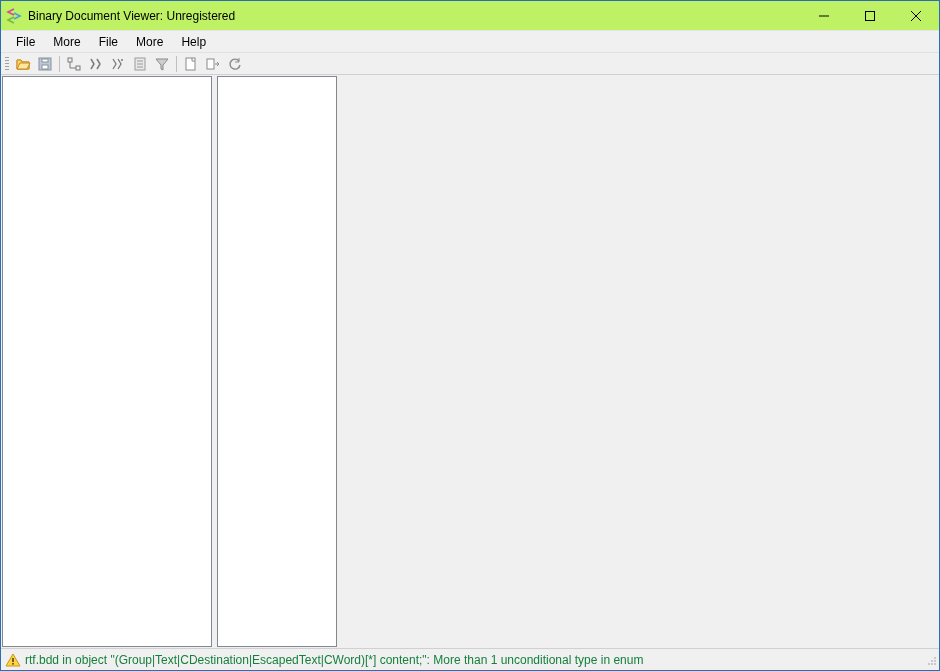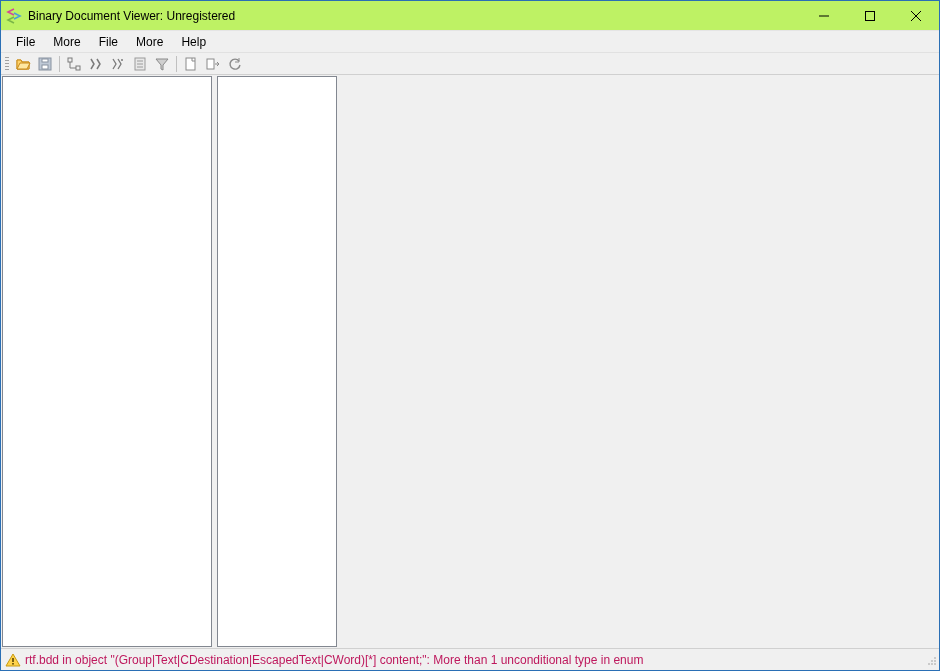--- a/index.html
+++ b/index.html
@@ -119,21 +119,21 @@
 
   
   .statusbar {
     height: 22px;
     background: #f0f0f0;
     border-top: 1px solid #d0d0d0;
     display: flex;
     align-items: center;
     padding-left: 4px;
     font-size: 12px;
-    color: #be185d;
+    color: #15803d;
     position: relative;
   }
   .status-icon {
     width: 16px; height: 16px;
     margin-right: 4px;
     flex-shrink: 0;
   }
   .status-text {
     white-space: nowrap;
     overflow: hidden;

